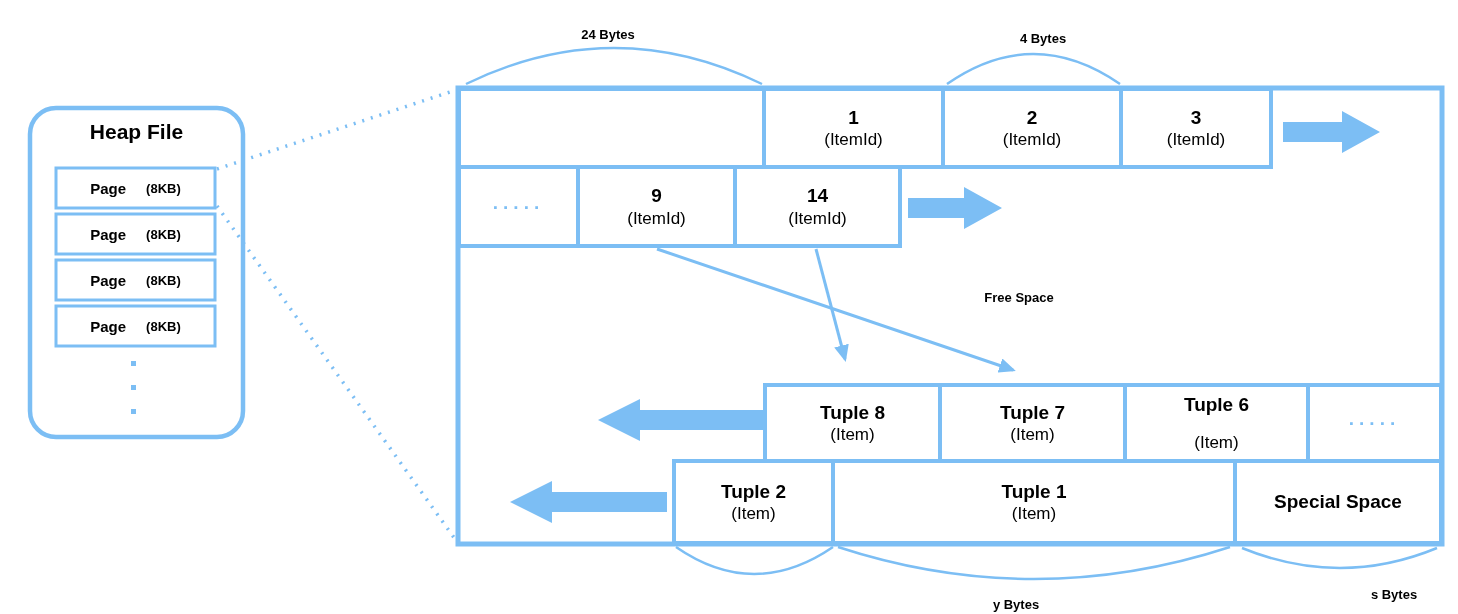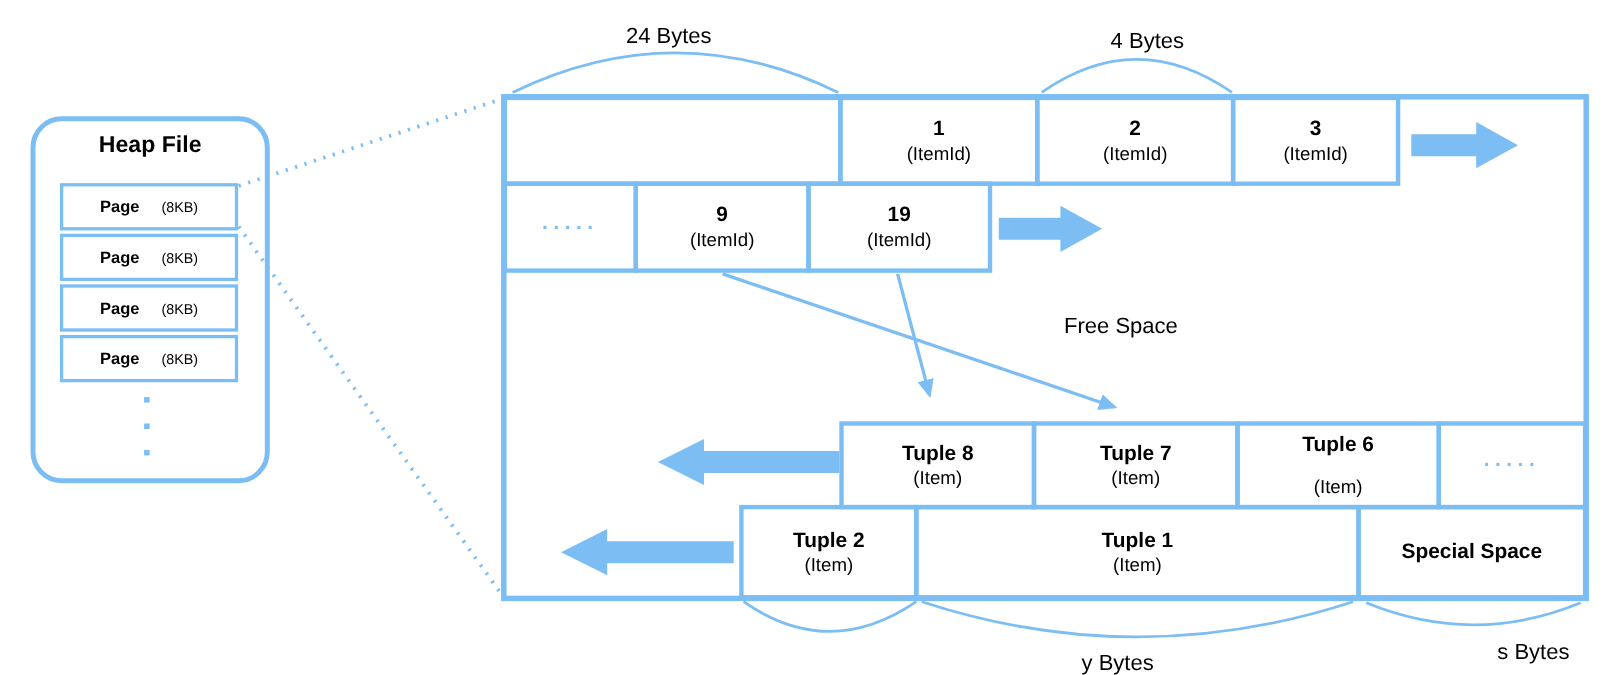--- a/index.html
+++ b/index.html
@@ -23,34 +23,34 @@
   }
   .cell-title{font-weight:700;font-size:19px;}
   .cell-sub{font-weight:400;font-size:17px;}
   .cell-sub b{font-weight:700;}
   .dots-text{
     color:var(--blue);font-weight:700;font-size:19px;letter-spacing:5px;
     transform:translateY(-4px);
   }
   .float-label{
     position:absolute;transform:translate(-50%,-50%);
-    font-weight:400;font-size:20px;white-space:nowrap;text-align:right;
+    font-weight:700;font-size:13px;white-space:nowrap;text-align:right;
   }
   .heap-title{
     position:absolute;left:30px;top:118px;width:213px;height:28px;
     display:flex;align-items:center;justify-content:center;
     font-weight:700;font-size:21px;
   }
   .heap-page-label{
     position:absolute;width:159px;height:40px;
     display:flex;align-items:center;justify-content:center;gap:4px;
     font-size:15px;
   }
   .heap-page-label .pg{font-weight:700;}
-  .heap-page-label .sz{font-weight:400;font-size:13px;margin-left:16px;}
+  .heap-page-label .sz{font-weight:700;font-size:13px;margin-left:16px;}
 </style>
 </head>
 <body>
 
 <div class="canvas">
 
   <svg class="shapes" viewBox="0 0 1458 614" xmlns="http://www.w3.org/2000/svg">
     <defs>
       <marker id="ah" markerWidth="5.6" markerHeight="5" refX="4.6" refY="2.5" orient="auto" markerUnits="strokeWidth">
         <path d="M0,0 L5.6,2.5 L0,5 Z" fill="#7CBEF4"></path>
@@ -160,21 +160,21 @@
   </div>
 
   <div class="cell" style="left:459px;top:167px;width:119px;height:79px;">
     <div class="dots-text">.....</div>
   </div>
   <div class="cell" style="left:578px;top:167px;width:157px;height:79px;">
     <div class="cell-title">9</div>
     <div class="cell-sub">(ItemId)</div>
   </div>
   <div class="cell" style="left:735px;top:167px;width:165px;height:79px;">
-    <div class="cell-title">19</div>
+    <div class="cell-title">14</div>
     <div class="cell-sub">(ItemId)</div>
   </div>
 
   <div class="float-label" style="left:1019px;top:297px;">Free Space</div>
 
   <div class="cell" style="left:765px;top:385px;width:175px;height:76px;text-align:center;">
     <div class="cell-title">Tuple 8</div>
     <div class="cell-sub">(Item)</div>
   </div>
   <div class="cell" style="left:940px;top:385px;width:185px;height:76px;">

